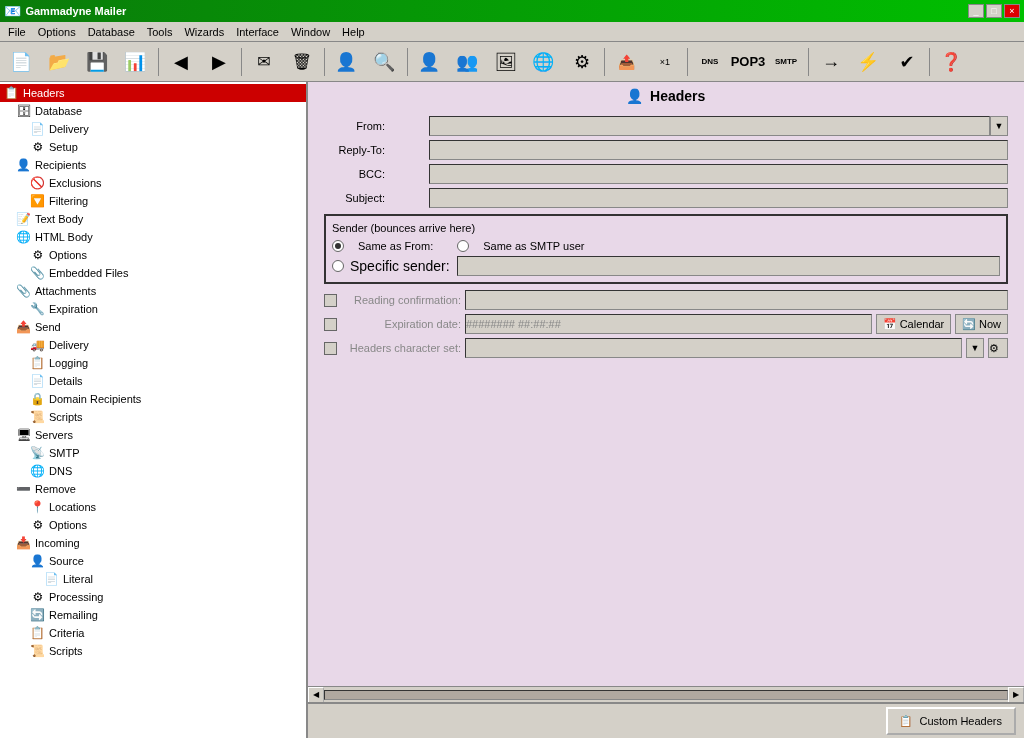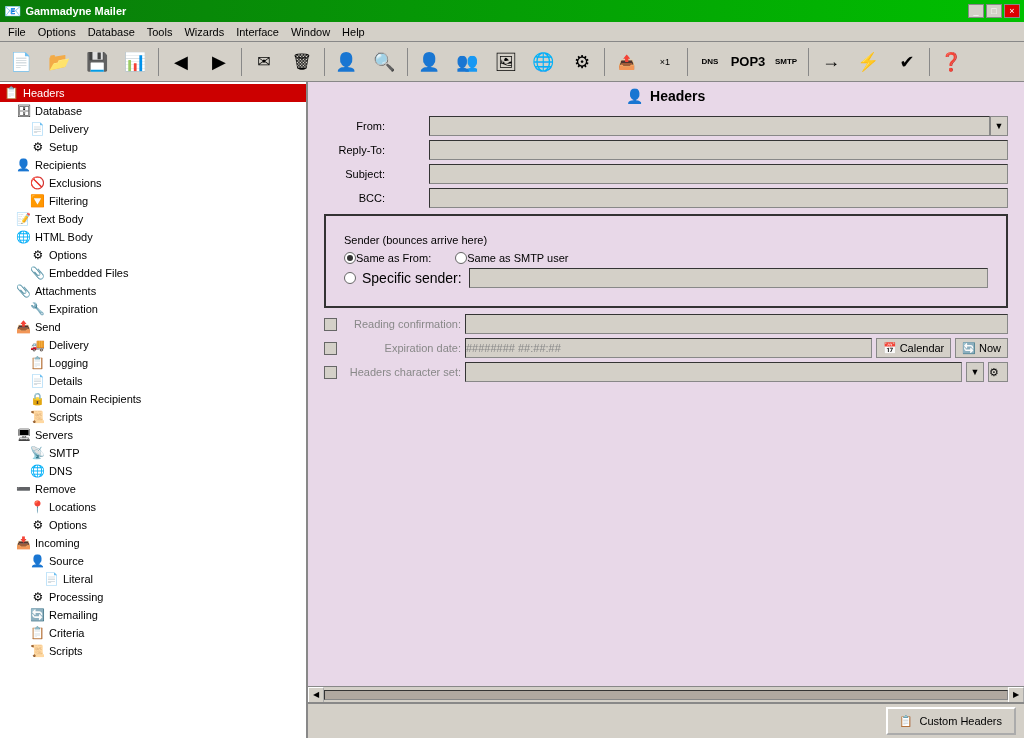--- a/index.html
+++ b/index.html
@@ -165,38 +165,38 @@
       justify-content: center;
       cursor: pointer;
       font-size: 9px;
       flex-shrink: 0;
     }
 
     
     #sender-box {
       border: 2px solid #333;
       margin: 6px 0;
-      padding: 18px;
+      padding: 6px;
       background: #e8d8e8;
     }
     #sender-legend {
       font-size: 11px;
       margin-bottom: 6px;
       color: #000;
     }
     .radio-row {
       display: flex;
       align-items: center;
       gap: 8px;
       margin-bottom: 4px;
     }
     .radio-option {
       display: flex;
       align-items: center;
-      gap: 0;
+      gap: 14px;
       font-size: 11px;
     }
     .radio-btn {
       width: 12px; height: 12px;
       border: 1px solid #666;
       border-radius: 50%;
       background: white;
       display: flex; align-items: center; justify-content: center;
     }
     .radio-btn.selected::after {
@@ -501,26 +501,26 @@
         </div>
       </div>
 
       <div class="form-row">
         <span class="form-label">Reply-To:</span>
         <input class="form-input" type="text" style="">
       </div>
 
 
       <div class="form-row">
+        <span class="form-label">BCC:</span>
+        <input class="form-input" type="text" style="">
+      </div>
+
+      <div class="form-row">
         <span class="form-label">Subject:</span>
-        <input class="form-input" type="text" style="">
-      </div>
-
-      <div class="form-row">
-        <span class="form-label">BCC:</span>
         <input class="form-input" type="text" style="">
       </div>
 
       <div id="sender-box">
         <div id="sender-legend">Sender (bounces arrive here)</div>
         <div class="radio-row">
           <div class="radio-option">
             <div class="radio-btn selected"></div>
             <span>Same as From:</span>
           </div>

